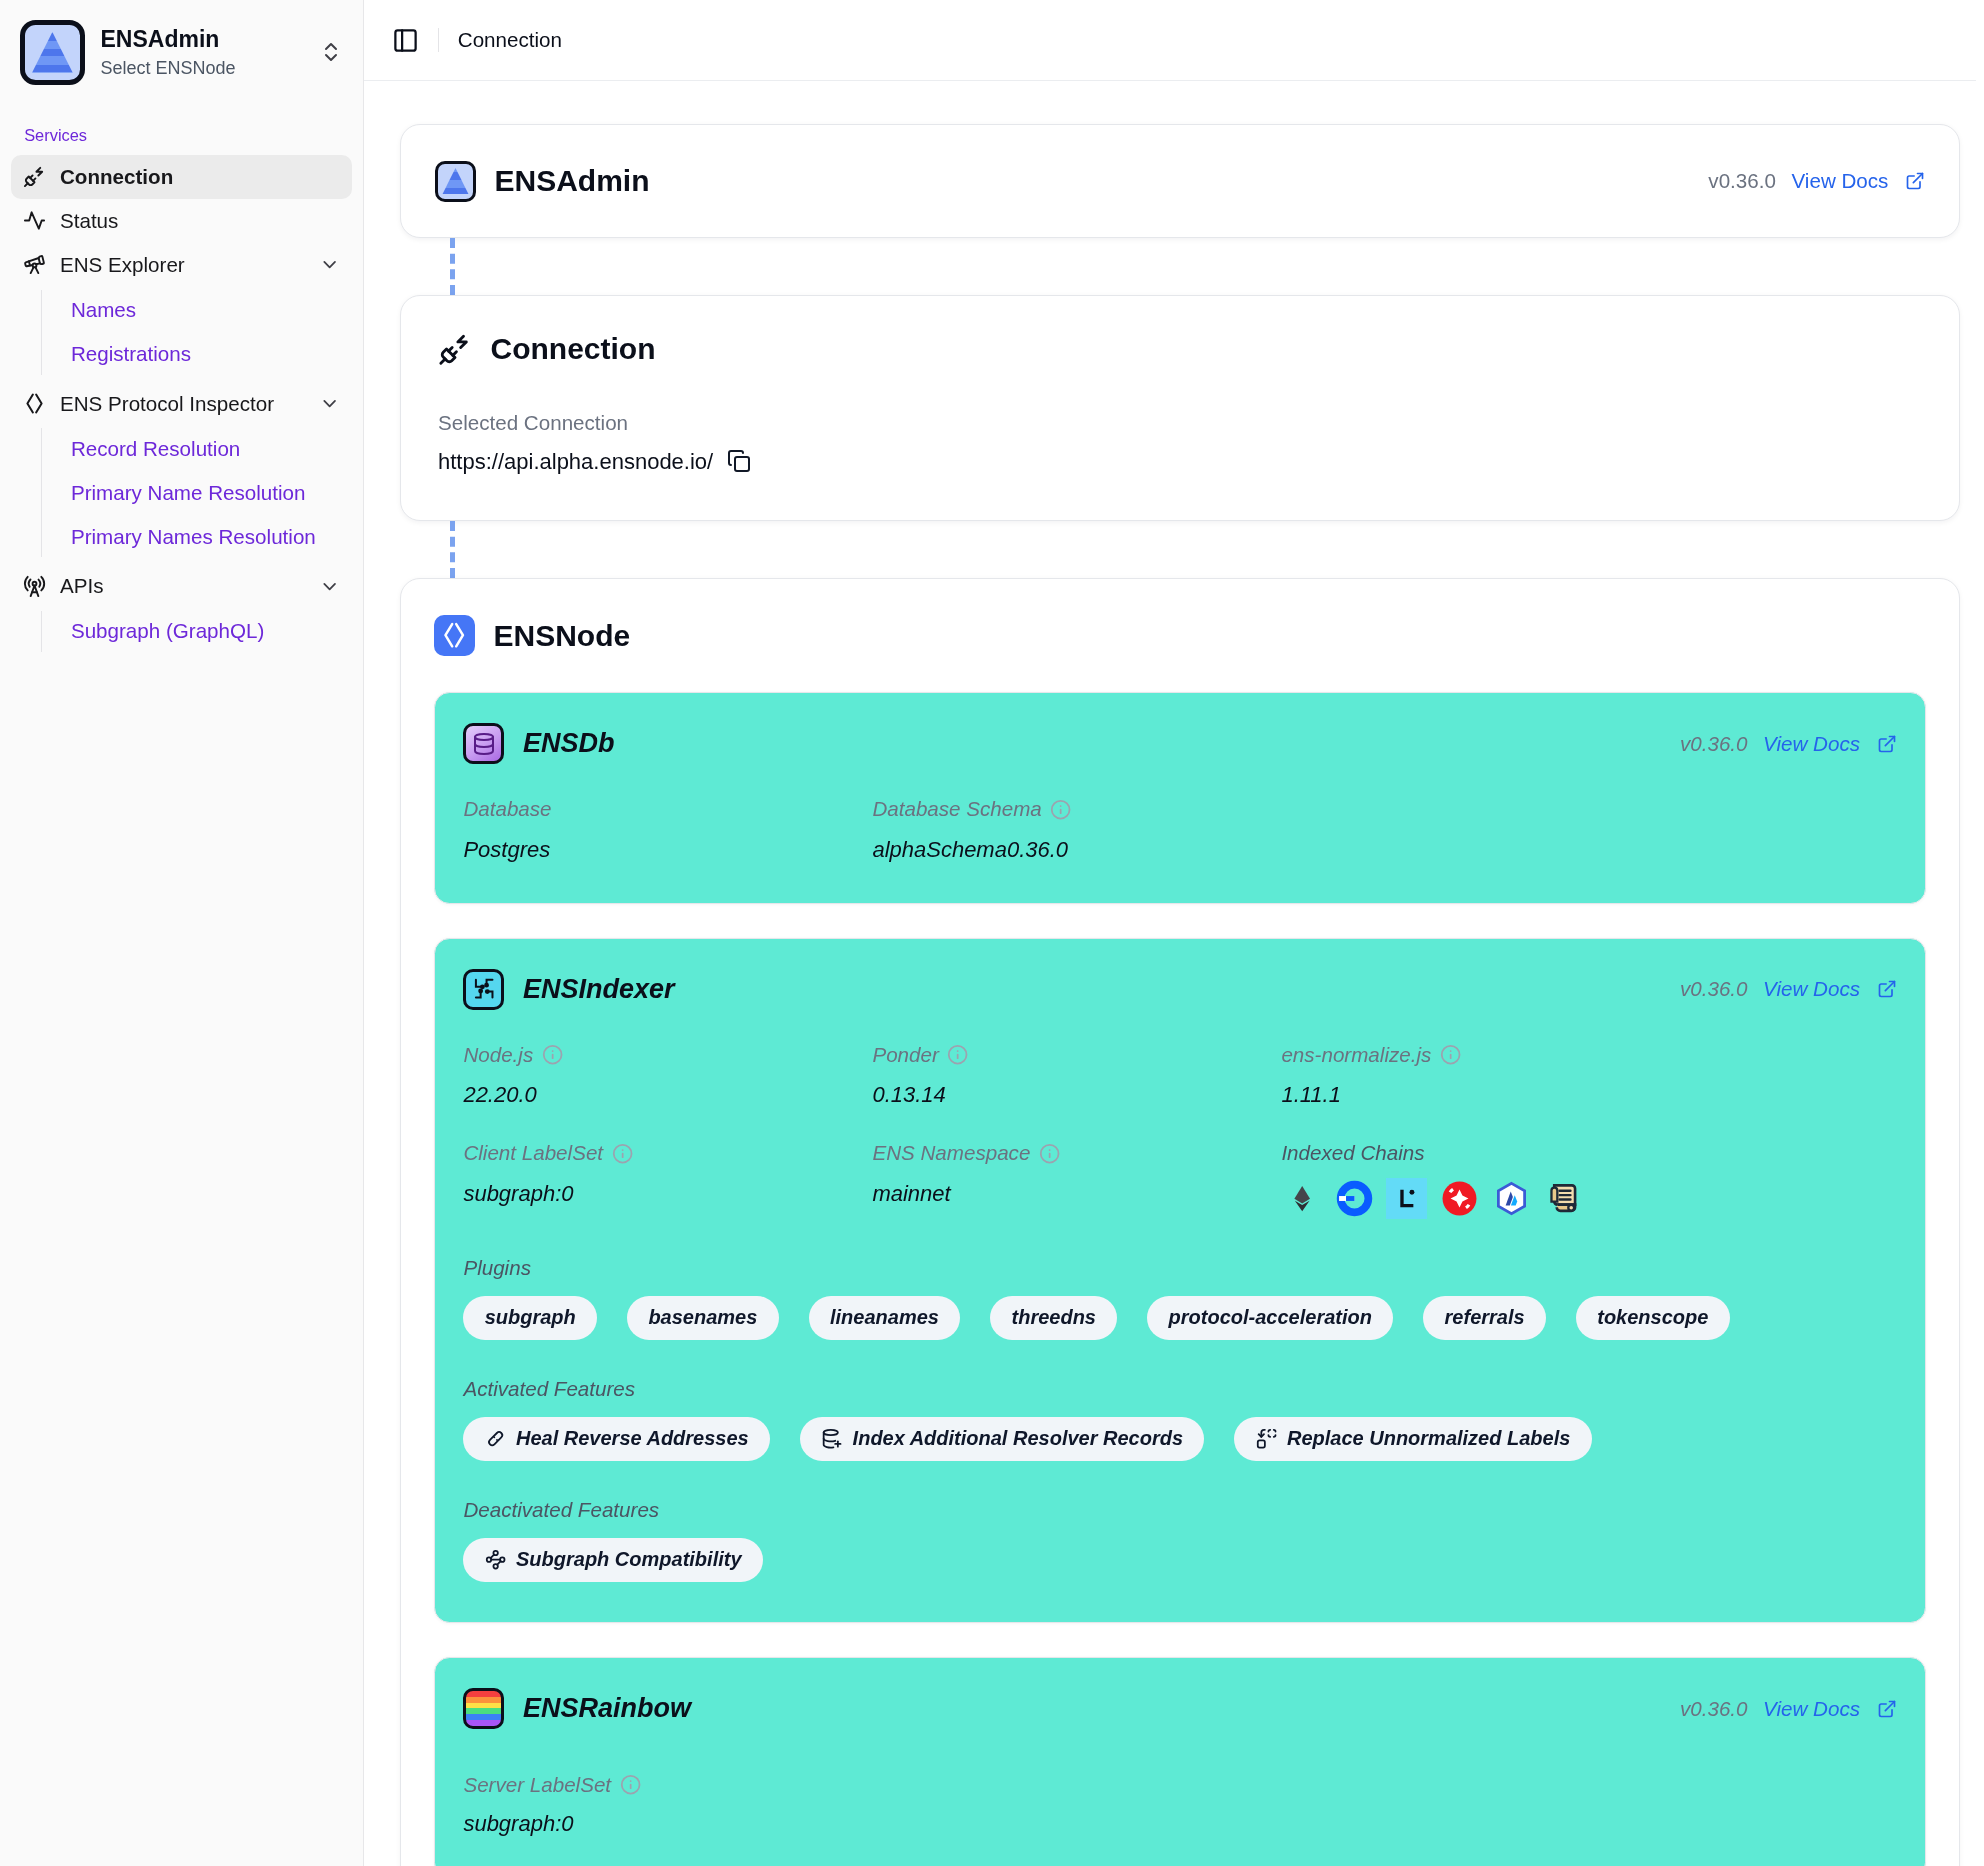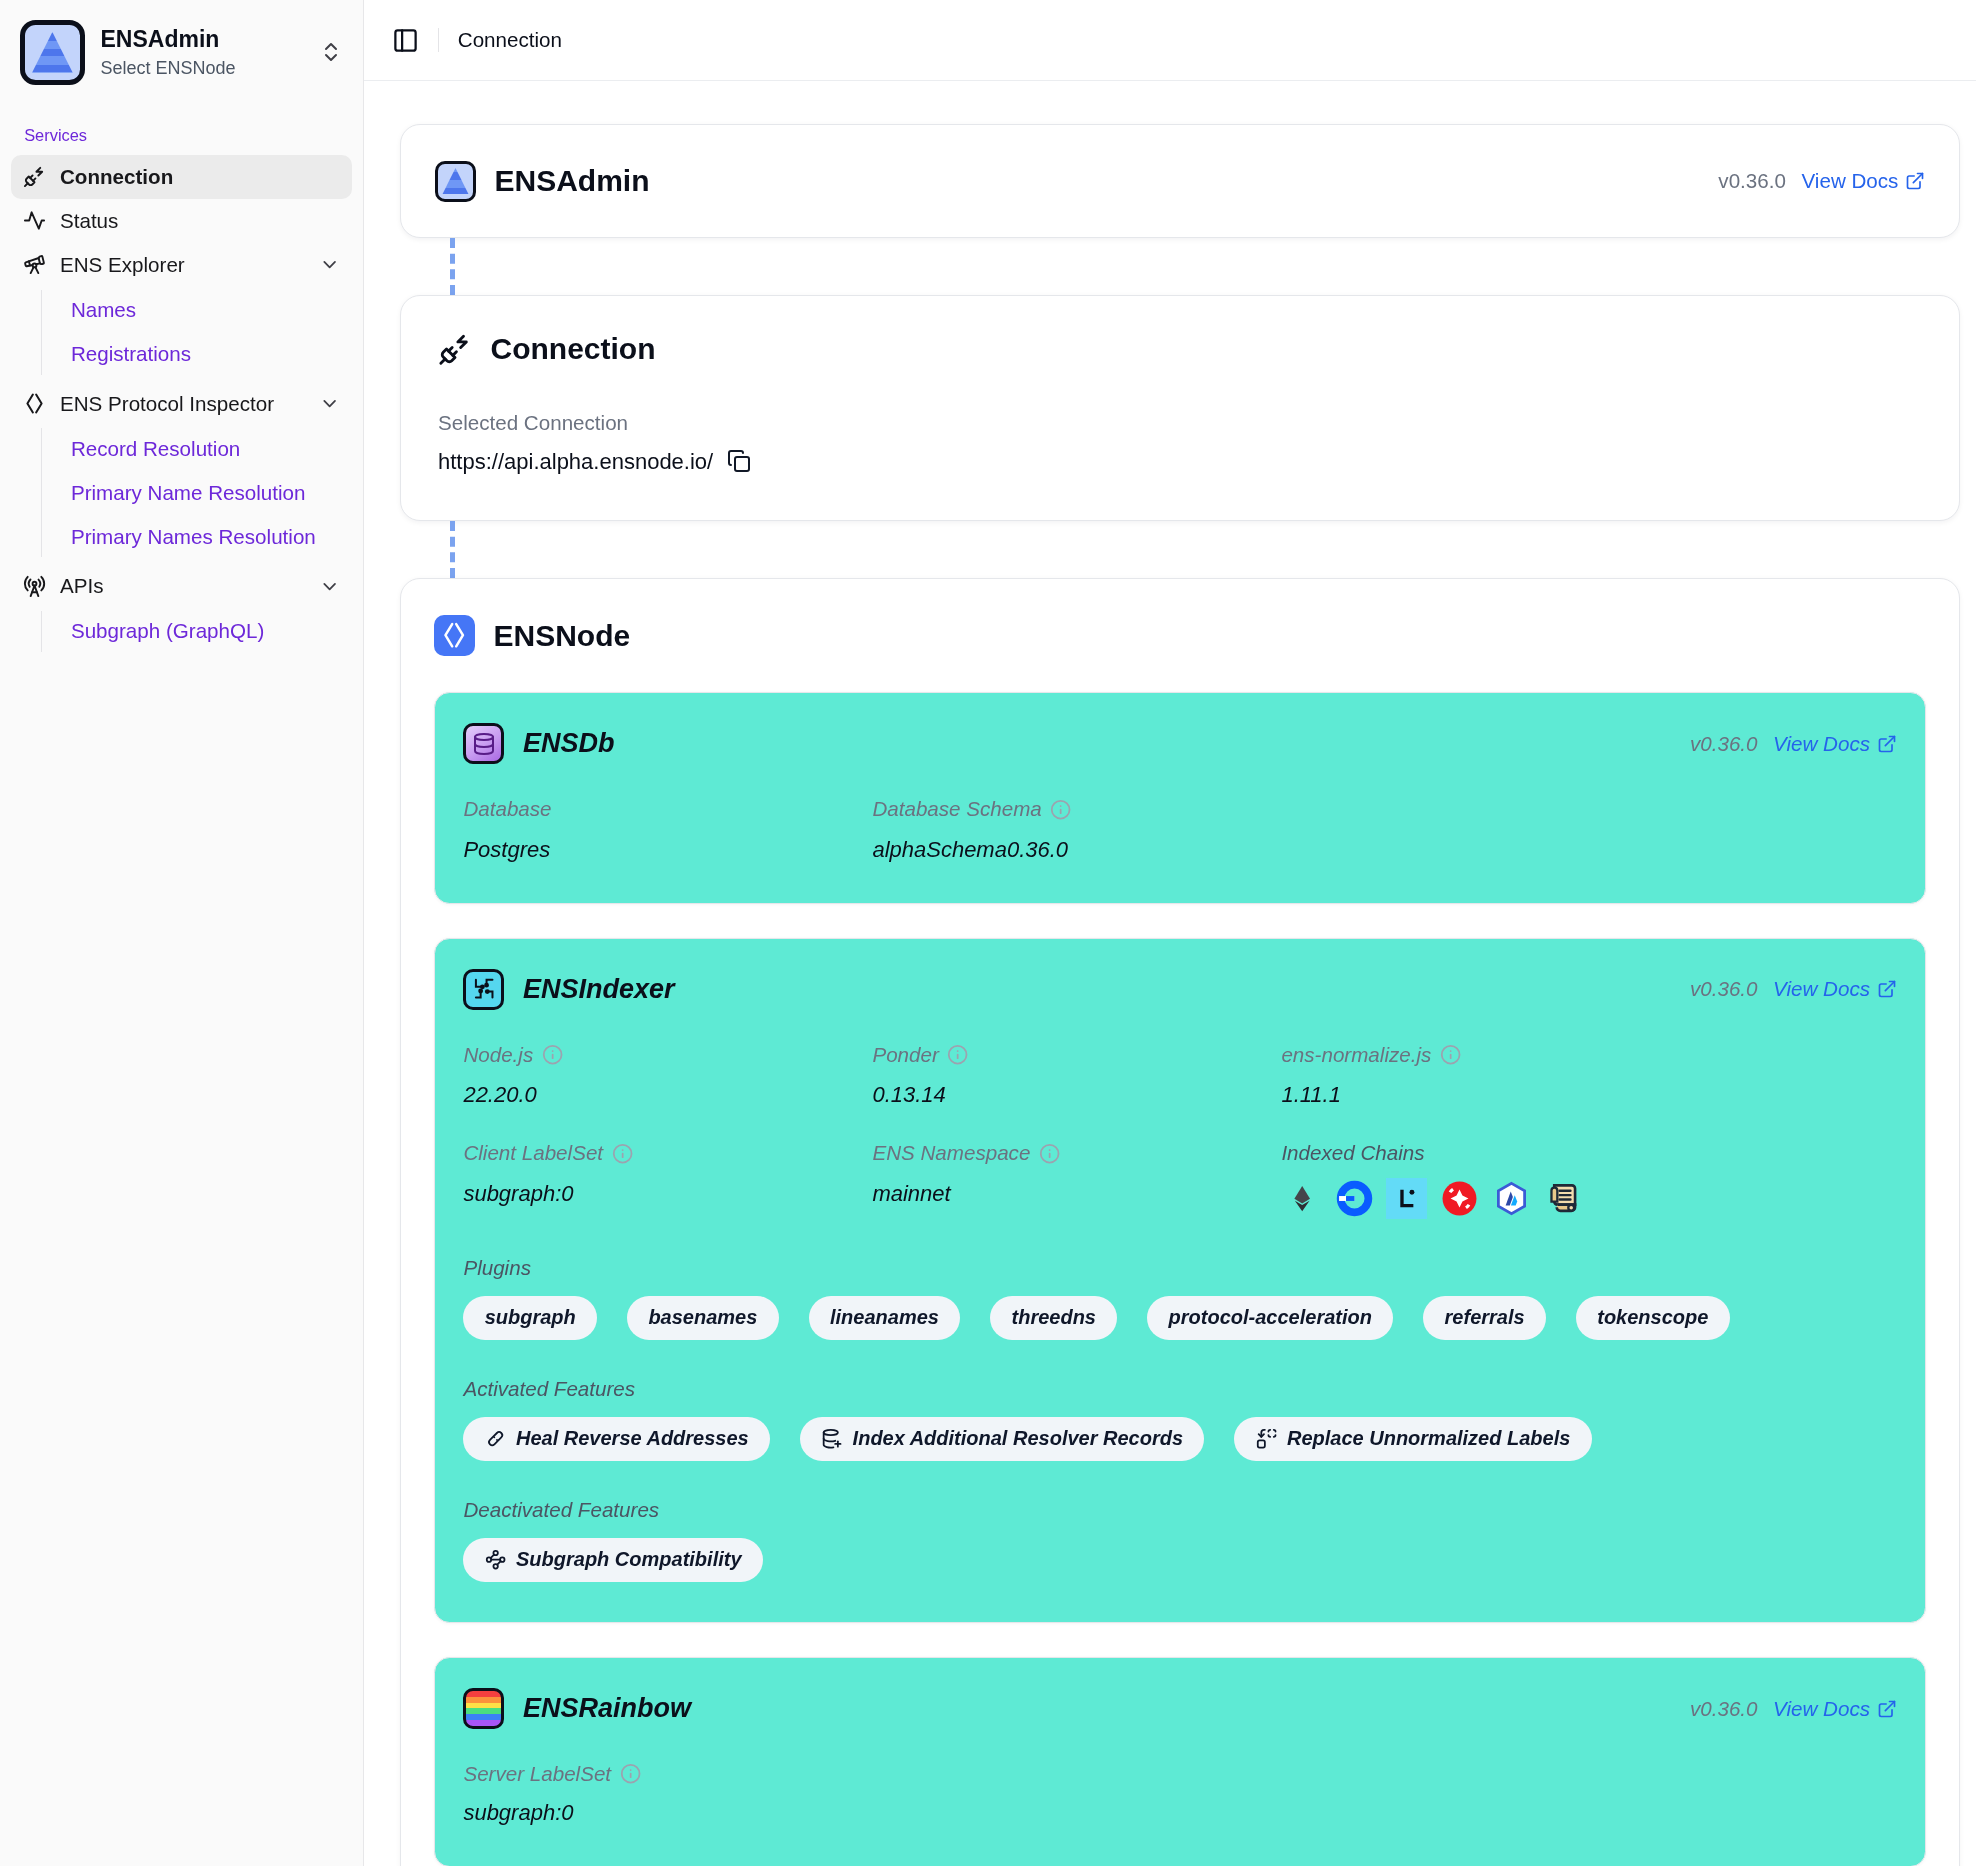--- a/index.html
+++ b/index.html
@@ -30,21 +30,21 @@
   .topbar .vdiv { width:1.4px; height:24px; background:#e4e4e7; }
   .topbar .crumb { font-size:20.6px; color:#0b0f1a; }
   .content { flex:1; padding:43px 15.6px 28.4px 36px; overflow:hidden; }
 
   .card { background:#fff; border:1.4px solid #e5e7eb; border-radius:20px; box-shadow:0 1.4px 5.7px rgba(16,24,40,.05); }
   .connector { height:57px; border-left:5px dashed #7ba3ef; margin-left:50px; width:0; }
 
   .card-row { display:flex; align-items:center; gap:18.5px; }
   .meta { margin-left:auto; display:flex; align-items:center; gap:15.6px; }
   .version { font-size:20.6px; color:#6b7280; }
-  .docs-link { font-size:20.6px; color:#2563eb; display:inline-flex; align-items:center; gap:7px; text-decoration:none; cursor:pointer; }
+  .docs-link { font-size:20.6px; color:#2563eb; display:inline-flex; align-items:center; gap:17px; text-decoration:none; cursor:pointer; }
 
   .ensadmin-card { padding:0 34px; height:114px; display:flex; align-items:center; }
   .ensadmin-card .app-logo { width:41px; height:41px; border-radius:10px; border:3.6px solid #0b0f1a; }
   .h-title { font-size:30px; font-weight:bold; color:#0b0f1a; }
 
   .connection-card { padding:36px 37px 45px 37px; }
   .connection-card .title-row { display:flex; align-items:center; gap:18.5px; margin-bottom:45px; }
   .field-label { font-size:20.6px; color:#6b7280; display:inline-flex; align-items:center; gap:8.5px; }
   .field-value { font-size:22px; color:#0b0f1a; margin-top:14.2px; display:flex; align-items:flex-start; gap:14.2px; }
   .copy-btn { color:#111827; cursor:pointer; }
@@ -67,21 +67,21 @@
   .chains { display:flex; align-items:center; gap:11.4px; margin-top:12.8px; }
   .chains .chain { width:41px; height:41px; display:flex; align-items:center; justify-content:center; }
   .linea-chip { width:38px; height:38px; background:#63dbf7; display:flex; align-items:center; justify-content:center; }
 
   .pill-section { margin-top:37px; }
   .pill-row { display:flex; flex-wrap:wrap; gap:30px; margin-top:15.6px; }
   .pill { background:#f1f5f9; border-radius:710px; padding:10.7px 21.3px; font-size:20px; font-weight:600; color:#0f172a; display:inline-flex; align-items:center; gap:10px; }
   .pill .icon { color:#0f172a; }
 
   .ensrainbow-card .card-row { margin-bottom:0; }
-  .mt-40 { margin-top:33px; }
+  .mt-40 { margin-top:44px; }
 </style>
 </head>
 <body>
 
 <svg width="0" height="0" style="position:absolute">
   <defs>
     <g id="i-plug-zap" fill="none" stroke="currentColor" stroke-width="2" stroke-linecap="round" stroke-linejoin="round">
       <path d="M6.3 20.3a2.4 2.4 0 0 0 3.4 0L12 18l-6-6-2.3 2.3a2.4 2.4 0 0 0 0 3.4Z"></path>
         <path d="m2 22 3-3"></path>
         <path d="M7.5 13.5 10 11"></path>

